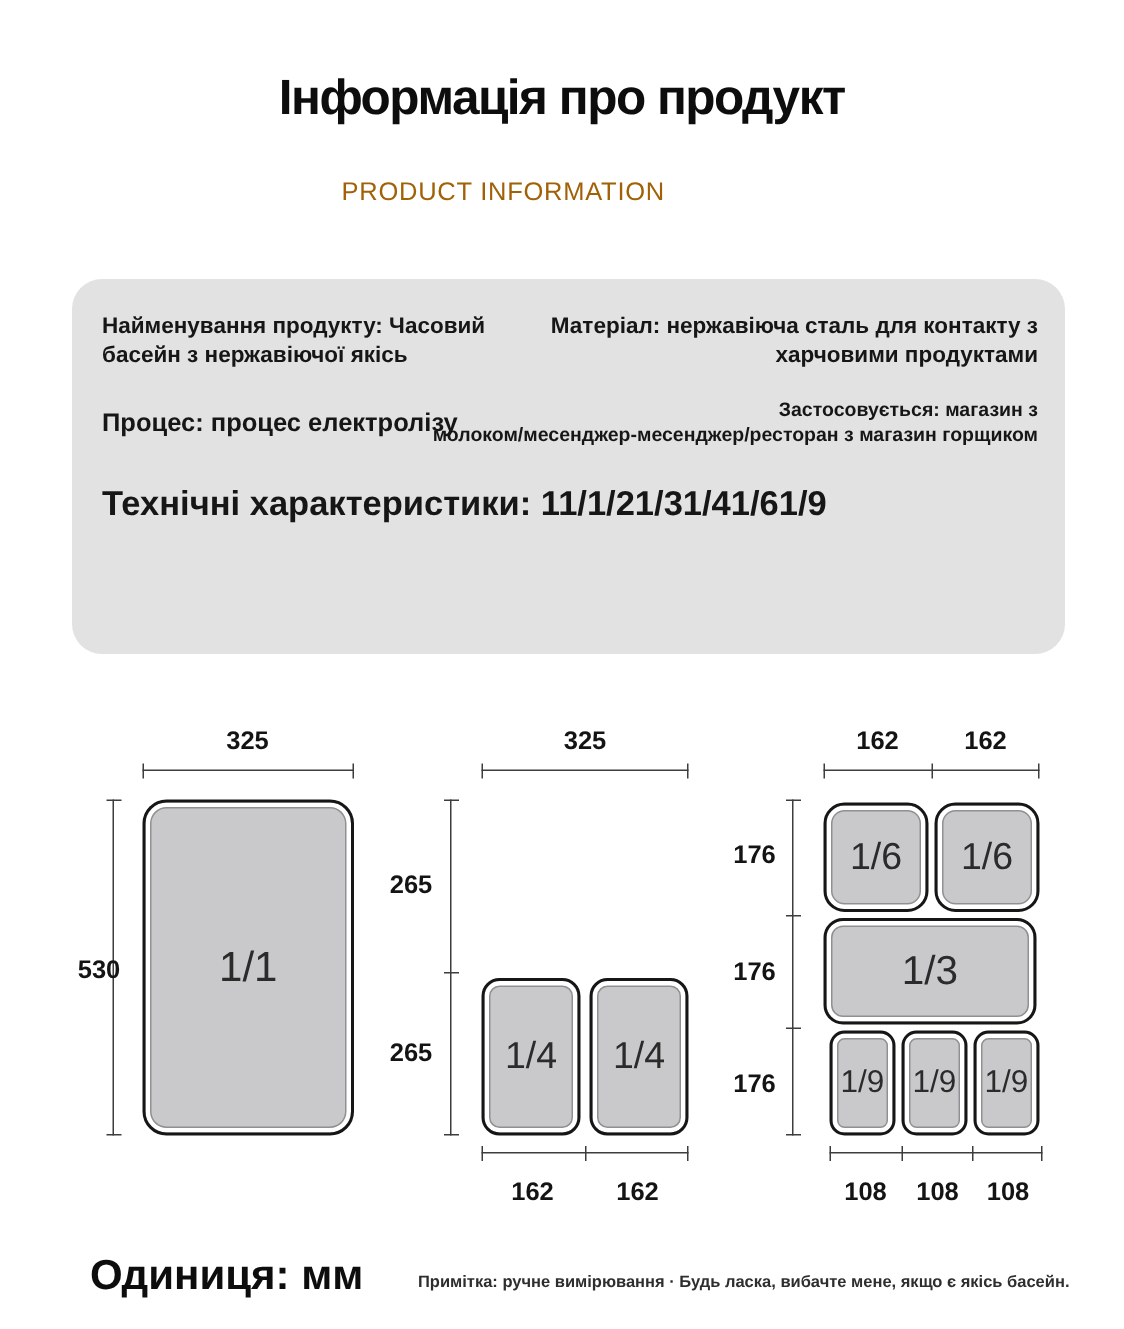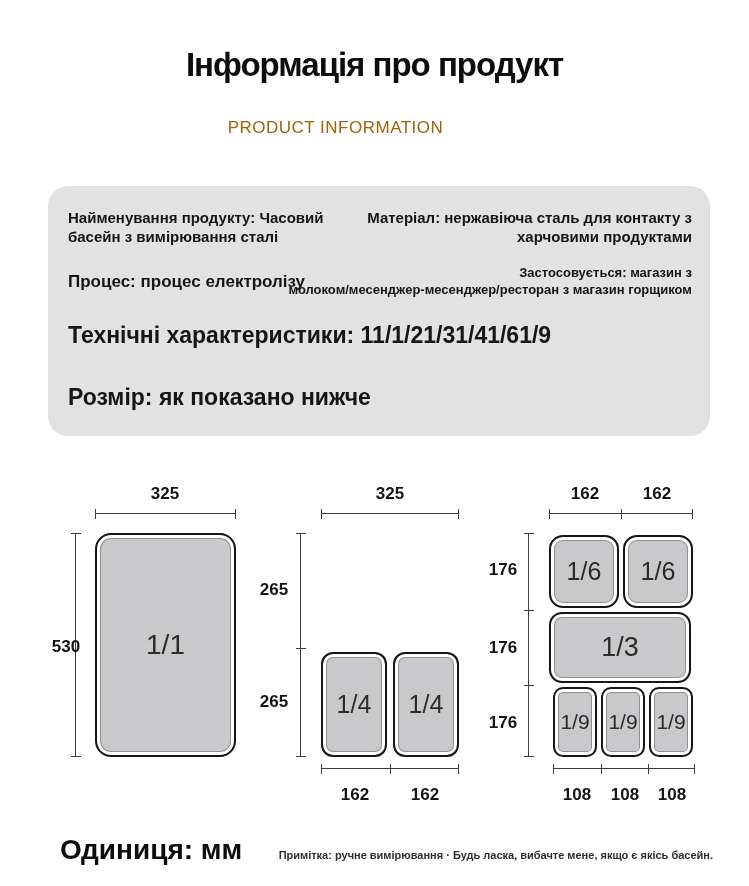--- a/index.html
+++ b/index.html
@@ -74,33 +74,32 @@
 <body>
 
 <div class="page">
 
   <div class="title">Інформація про продукт</div>
   <div class="subtitle">PRODUCT INFORMATION</div>
 
   <div class="info-box">
     <div class="cell name">
       <span>Найменування продукту: Часовий</span><br>
-      <span>басейн з вимірювання сталі</span>
+      <span>басейн з нержавіючої якісь</span>
     </div>
     <div class="cell material">
       <span>Матеріал: нержавіюча сталь для контакту з</span><br>
       <span>харчовими продуктами</span>
     </div>
     <div class="cell process">Процес: процес електролізу</div>
     <div class="cell application">
       <span>Застосовується: магазин з</span><br>
       <span>молоком/месенджер-месенджер/ресторан з магазин горщиком</span>
     </div>
     <div class="cell specs">Технічні характеристики: 11/1/21/31/41/61/9</div>
-    <div class="cell sizenote">Розмір: як показано нижче</div>
   </div>
 
   <div class="diagram">
 
     <div class="hdim" style="left:95px;top:33px;width:141px;"></div>
     <div class="dim-label" style="left:165px;top:14px;">325</div>
     <div class="vdim" style="left:75px;top:53px;height:224px;"></div>
     <div class="dim-label" style="left:50px;top:167px;margin-left:16px;">530</div>
     <div class="pan" style="left:95px;top:53px;width:141px;height:224px;border-radius:16px;font-size:28px;">
       <span>1/1</span>

